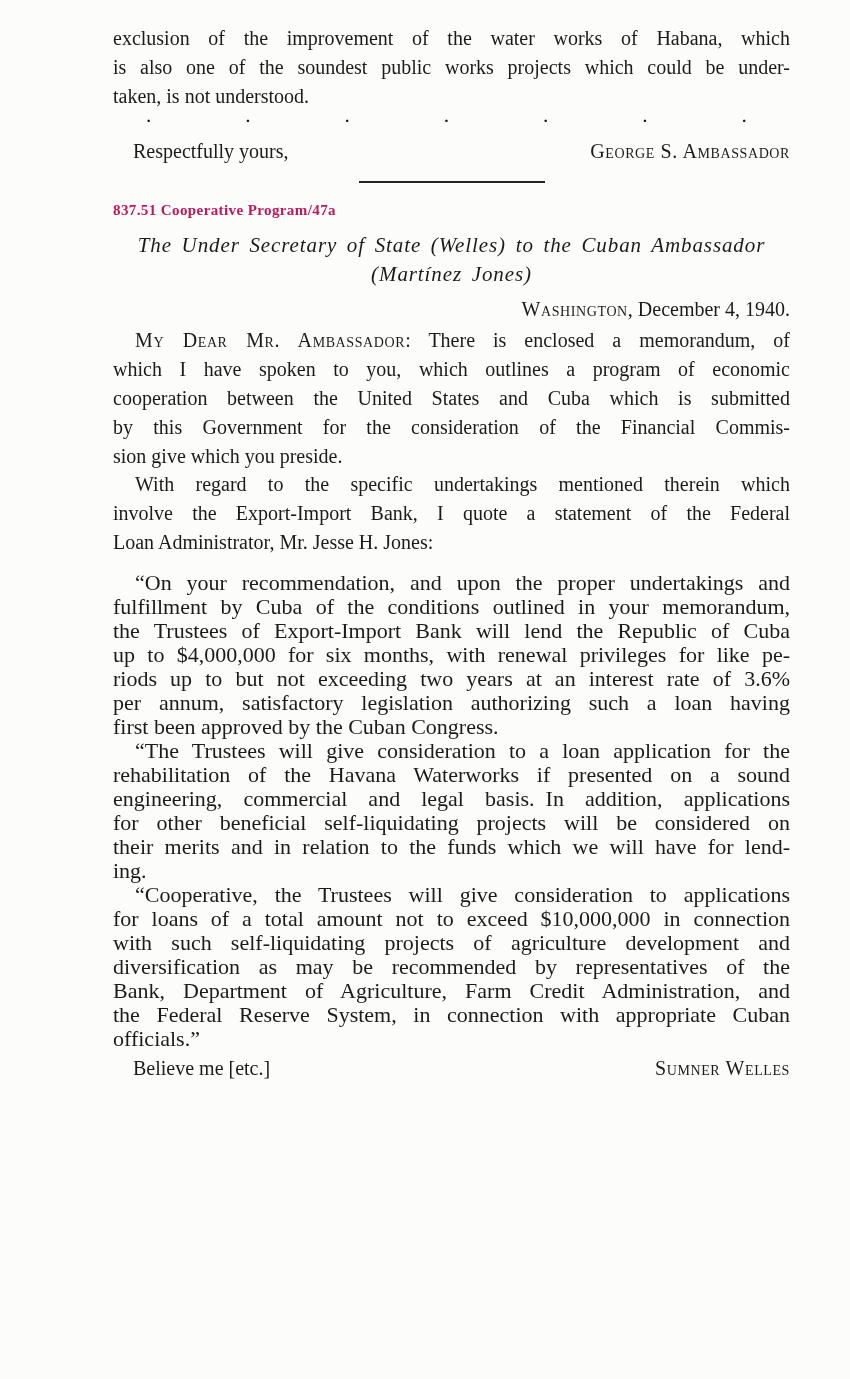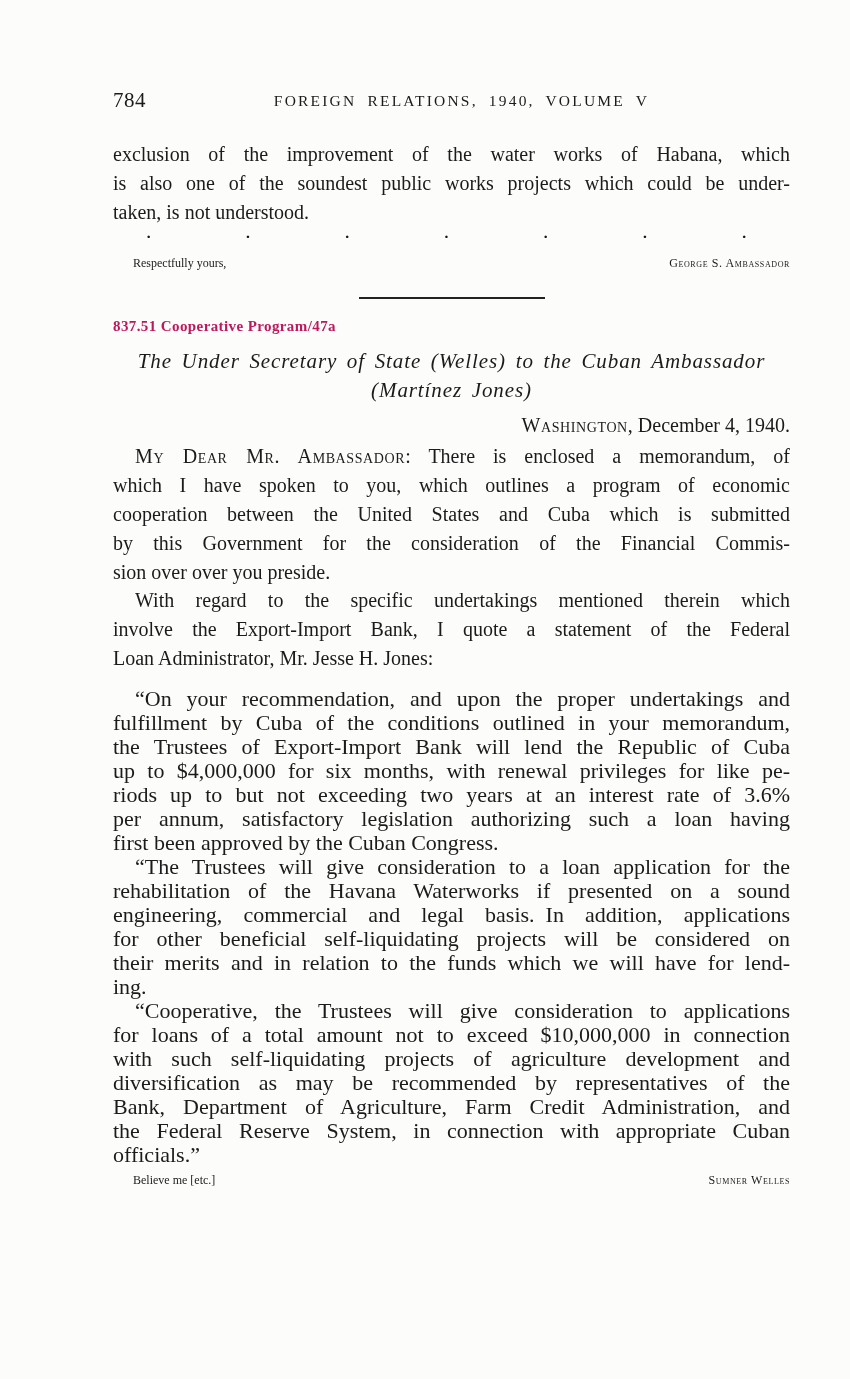--- a/index.html
+++ b/index.html
@@ -63,21 +63,21 @@
     align-items: center;
     padding: 0 42px 0 32px;
     font-size: 22px;
     color: #161616;
   }
   
   .sig-row {
     display: flex;
     justify-content: space-between;
     align-items: baseline;
-    font-size: 12px;
+    font-size: 20px;
     height: 28px;
     gap: 14px;
   }
   .sig-row .left { padding-left: 20px; }
   .closing-row1 { margin-top: 8px; }
   .closing-row2 { margin-top: 6px; }
   .sc {
     font-variant: small-caps;
     letter-spacing: 0.6px;
   }
@@ -111,24 +111,20 @@
     font-size: 20px;
     height: 28px;
   }
 </style>
 </head>
 <body>
 
 <div class="page">
   <div class="column">
 
-    <div class="running-head">
-      <span class="page-number">784</span>
-      <span class="running-title">FOREIGN RELATIONS, 1940, VOLUME V</span>
-    </div>
 
     <div class="para para1 no-indent">
         <div class="line first">exclusion of the improvement of the water works of Habana, which</div>
         <div class="line">is also one of the soundest public works projects which could be under-</div>
         <div class="line last">taken, is not understood.</div>
       </div>
 
     <div class="dots-row">
         <span>·</span>
         <span>·</span>
@@ -155,21 +151,21 @@
 
     <div class="dateline">
       <span class="sc">Washington</span><span>, December 4, 1940.</span>
     </div>
 
     <div class="para paraA">
         <div class="line first"><span class="sc">My Dear Mr. Ambassador</span>: There is enclosed a memorandum, of</div>
         <div class="line">which I have spoken to you, which outlines a program of economic</div>
         <div class="line">cooperation between the United States and Cuba which is submitted</div>
         <div class="line">by this Government for the consideration of the Financial Commis-</div>
-        <div class="line last">sion over over you preside.</div>
+        <div class="line last">sion give which you preside.</div>
       </div>
 
     <div class="para paraB">
         <div class="line first">With regard to the specific undertakings mentioned therein which</div>
         <div class="line">involve the Export-Import Bank, I quote a statement of the Federal</div>
         <div class="line last">Loan Administrator, Mr. Jesse H. Jones:</div>
       </div>
 
     <div class="para quote quote1">
         <div class="line first">“On your recommendation, and upon the proper undertakings and</div>

